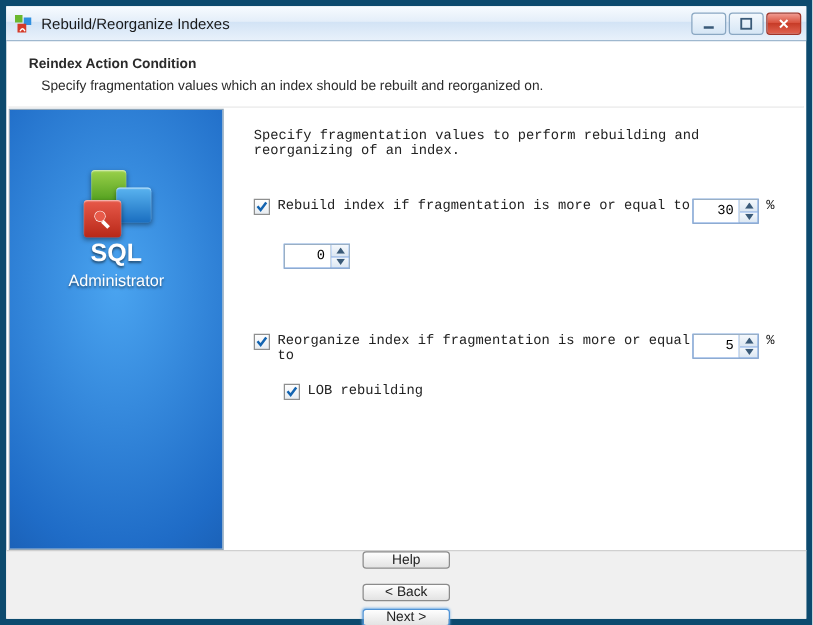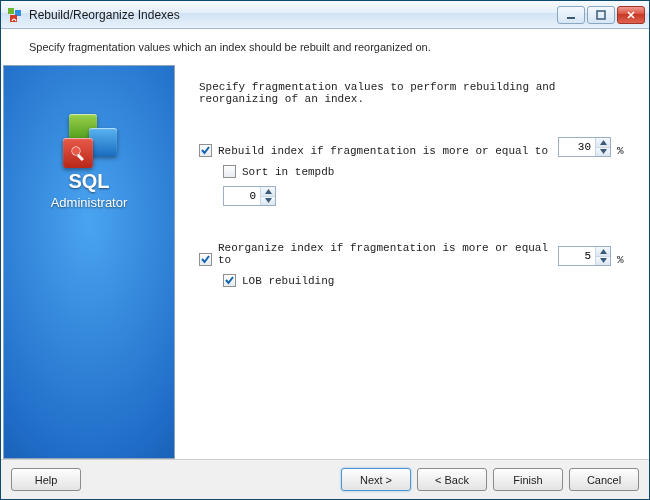--- a/index.html
+++ b/index.html
@@ -9,21 +9,21 @@
     font-family: "Segoe UI", Tahoma, sans-serif;
     font-size: 11px;
     background: #fff;
     width: 650px;
     height: 500px;
     overflow: hidden;
   }
   .window {
     width: 650px;
     height: 500px;
-    border: 1px solid #0c4a6e;
+    border: 5px solid #0c4a6e;
     background: #fff;
     display: flex;
     flex-direction: column;
   }
   .titlebar {
     height: 28px;
     background: linear-gradient(to bottom, #f7fbff 0%, #e4eef9 45%, #d2e3f5 46%, #e8f1fb 100%);
     border-bottom: 1px solid #9fb8cf;
     display: flex;
     align-items: center;
@@ -124,22 +124,23 @@
   .main {
     flex: 1;
     padding: 16px 18px 10px 24px;
     color: #222;
     font-size: 11px;
     font-family: Liberation Mono, monospace;
   }
   .main-desc { margin-bottom: 32px; }
   .field-row {
     display: flex;
-    align-items: flex-end;
+    align-items: flex-start;
     margin-bottom: 8px;
+    margin-top: 16px;
   }
   .checkbox {
     width: 13px; height: 13px;
     border: 1px solid #8e8f8f;
     background: linear-gradient(to bottom, #fefefe, #e7ecf1);
     display: inline-flex; align-items:center; justify-content:center;
     margin-right: 6px;
     flex-shrink: 0;
   }
   .checkbox.checked svg { width: 11px; height: 11px; display:block; color:#1263b0;}
@@ -172,27 +173,28 @@
     flex: 1;
     background: linear-gradient(to bottom, #f4f8fc, #dce7f2);
     display: flex; align-items: center; justify-content: center;
   }
   .spinner .arrow:first-child { border-bottom: 1px solid #cad6e2; }
   .spinner .arrow svg { width: 7px; height: 5px; color:#3a5a78;}
   .pct { margin-left: 6px; width: 12px; }
   .section-gap { height: 28px; }
 
   .footer {
-    height: 40px;
+    height: 55px;
     border-top: 1px solid #d0d0d0;
     background: #f0f0f0;
     display: flex;
     align-items: center;
     padding: 0 10px;
     gap: 6px;
+    flex-direction: column;
   }
   .footer .spacer { flex: 1; }
   .btn {
     height: 23px;
     min-width: 70px;
     padding: 0 8px;
     border: 1px solid #8b8b8b;
     background: linear-gradient(to bottom, #fefefe, #e3e3e3);
     border-radius: 3px;
     font-size: 11px;
@@ -249,20 +251,21 @@
       </div>
       <div class="win-btn close">
         <svg viewBox="0 0 10 10">
             <path d="M2 2 L8 8 M8 2 L2 8" stroke="currentColor" stroke-width="1.6"></path>
           </svg>
       </div>
     </div>
   </div>
 
   <div class="header-area">
+    <div class="header-title">Reindex Action Condition</div>
     <div class="header-desc">Specify fragmentation values which an index should be rebuilt and reorganized on.</div>
   </div>
   <div class="hr"></div>
 
   <div class="body-area">
     <div class="sidebar">
       <div class="logo-wrap">
         <div class="logo-squares">
           <div class="sq green"></div>
           <div class="sq blue"></div>
@@ -302,26 +305,20 @@
             <span class="arrow">
                 <svg viewBox="0 0 7 5">
                   <path d="M0 0 L3.5 5 L7 0 Z" fill="currentColor"></path>
                 </svg>
               </span>
           </span>
         </span>
         <span class="pct">%</span>
       </div>
       <div class="field-row sublevel">
-        <span class="checkbox">
-          
-        </span>
-        <span class="label">Sort in tempdb</span>
-      </div>
-      <div class="field-row sublevel">
         <span class="spinner">
           <input value="0" style="">
           <span class="arrows">
             <span class="arrow">
                 <svg viewBox="0 0 7 5">
                   <path d="M0 5 L3.5 0 L7 5 Z" fill="currentColor"></path>
                 </svg>
               </span>
             <span class="arrow">
                 <svg viewBox="0 0 7 5">
@@ -366,19 +363,19 @@
             </svg>
         </span>
         <span class="label">LOB rebuilding</span>
       </div>
     </div>
   </div>
 
   <div class="footer">
     <button class="btn">Help</button>
     <span class="spacer"></span>
+    <button class="btn">&lt; Back</button>
     <button class="btn default">Next &gt;</button>
-    <button class="btn">&lt; Back</button>
     <button class="btn">Finish</button>
     <button class="btn">Cancel</button>
   </div>
 
 </div>
 
 </body></html>

